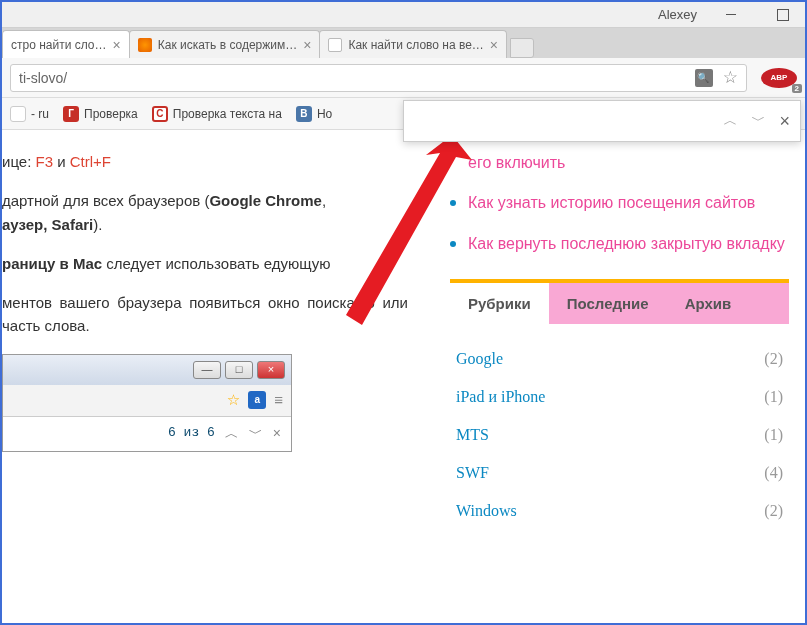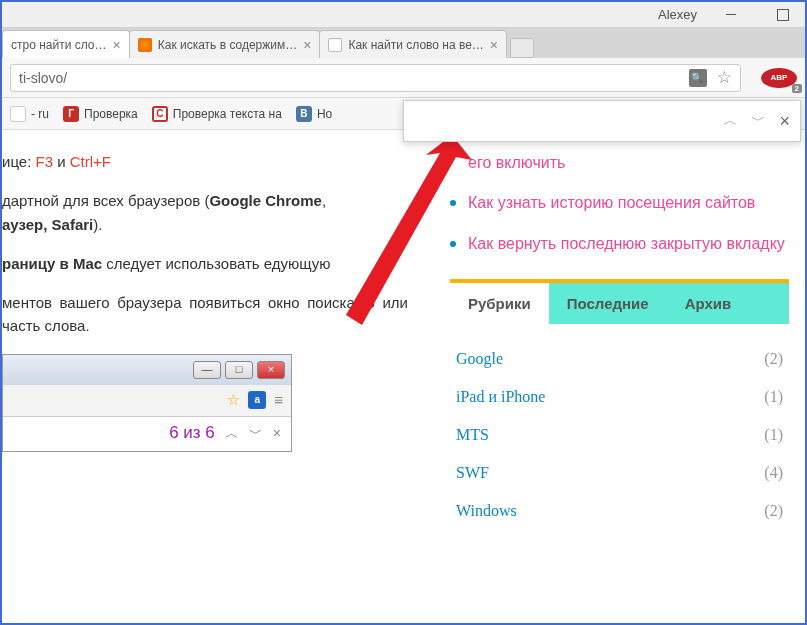--- a/index.html
+++ b/index.html
@@ -63,21 +63,20 @@
   .new-tab { width: 24px; height: 20px; border:1px solid #bfbfbf; background:#e9e9e9; border-radius:0 3px 3px 0; margin-left:4px; display:flex; align-items:center; justify-content:center; color:#888; }
 
   
   .addrbar {
     height: 40px;
     background: #f7f7f7;
     border-bottom: 1px solid #dcdcdc;
     display: flex;
     align-items: center;
     padding: 0 8px;
-    gap: 6px;
   }
   .omnibox {
     flex: 1;
     height: 28px;
     border: 1px solid #ccc;
     border-radius: 3px;
     background: #fff;
     padding: 0 8px;
     display: flex;
     align-items: center;
@@ -158,21 +157,21 @@
   .col-right {
     flex:1;
     padding: 22px 16px 0 28px;
   }
   .rlink { color:#ec4899; font-size:16px; line-height:1.4;}
   .rlink-item { display:flex; gap:12px; margin-bottom:18px;}
   .bullet { width:6px; height:6px; background:#0b88c2; border-radius:50%; margin-top:8px; flex-shrink:0;}
 
   
   .widget-tabs { margin-top:24px; border-top:4px solid #ffb300;}
-  .wtabstrip { display:flex; background:#5eead4;text-align:center;}
+  .wtabstrip { display:flex; background:#f9a8d4;text-align:center;}
   .wtab { padding:12px 18px; font-size:15px; font-weight:bold; color:#555;}
   .wtab.active { background:#fff; position:relative;}
   .wtab.active::after {
     content:""; position:absolute; bottom:-8px; left:50%; transform:translateX(-50%);
     border:8px solid transparent; border-top-color:#fff;
   }
   .catlist { padding:16px 6px 0;font-family:Liberation Serif, serif;}
   .catitem { display:flex; justify-content:space-between; padding:10px 0; font-size:16px;}
   .catitem a { color:#0b88c2; text-decoration:none;}
   .catcount { color:#999;}
@@ -196,21 +195,21 @@
   .inset-addr { height:32px; display:flex; justify-content:flex-end; align-items:center;
     gap:8px; padding:0 8px; background:#f3f3f3; border-bottom:1px solid #ccc;}
   .inset-star { color:#ffb300;}
   .inset-a { width:18px;height:18px;background:#2168c4;border-radius:3px;color:#fff;
     display:flex;align-items:center;justify-content:center;font-size:10px;font-weight:bold;}
   .inset-menu { color:#888;}
   .inset-find {
     height:34px; display:flex; justify-content:flex-end; align-items:center;
     gap:10px; padding:0 10px; background:#fff;
   }
-  .inset-count { font-size:17px; color:#a21caf;}
+  .inset-count { font-size:13px; color:#0c4a6e;font-family:Liberation Mono, monospace;}
   .inset-navbtn { color:#888; font-size:14px;}
 </style>
 </head>
 <body>
 
 <div class="titlebar">
   <span class="username">Alexey</span>
   <div class="win-btn win-min"></div>
   <div class="win-btn win-max"></div>
 </div>

